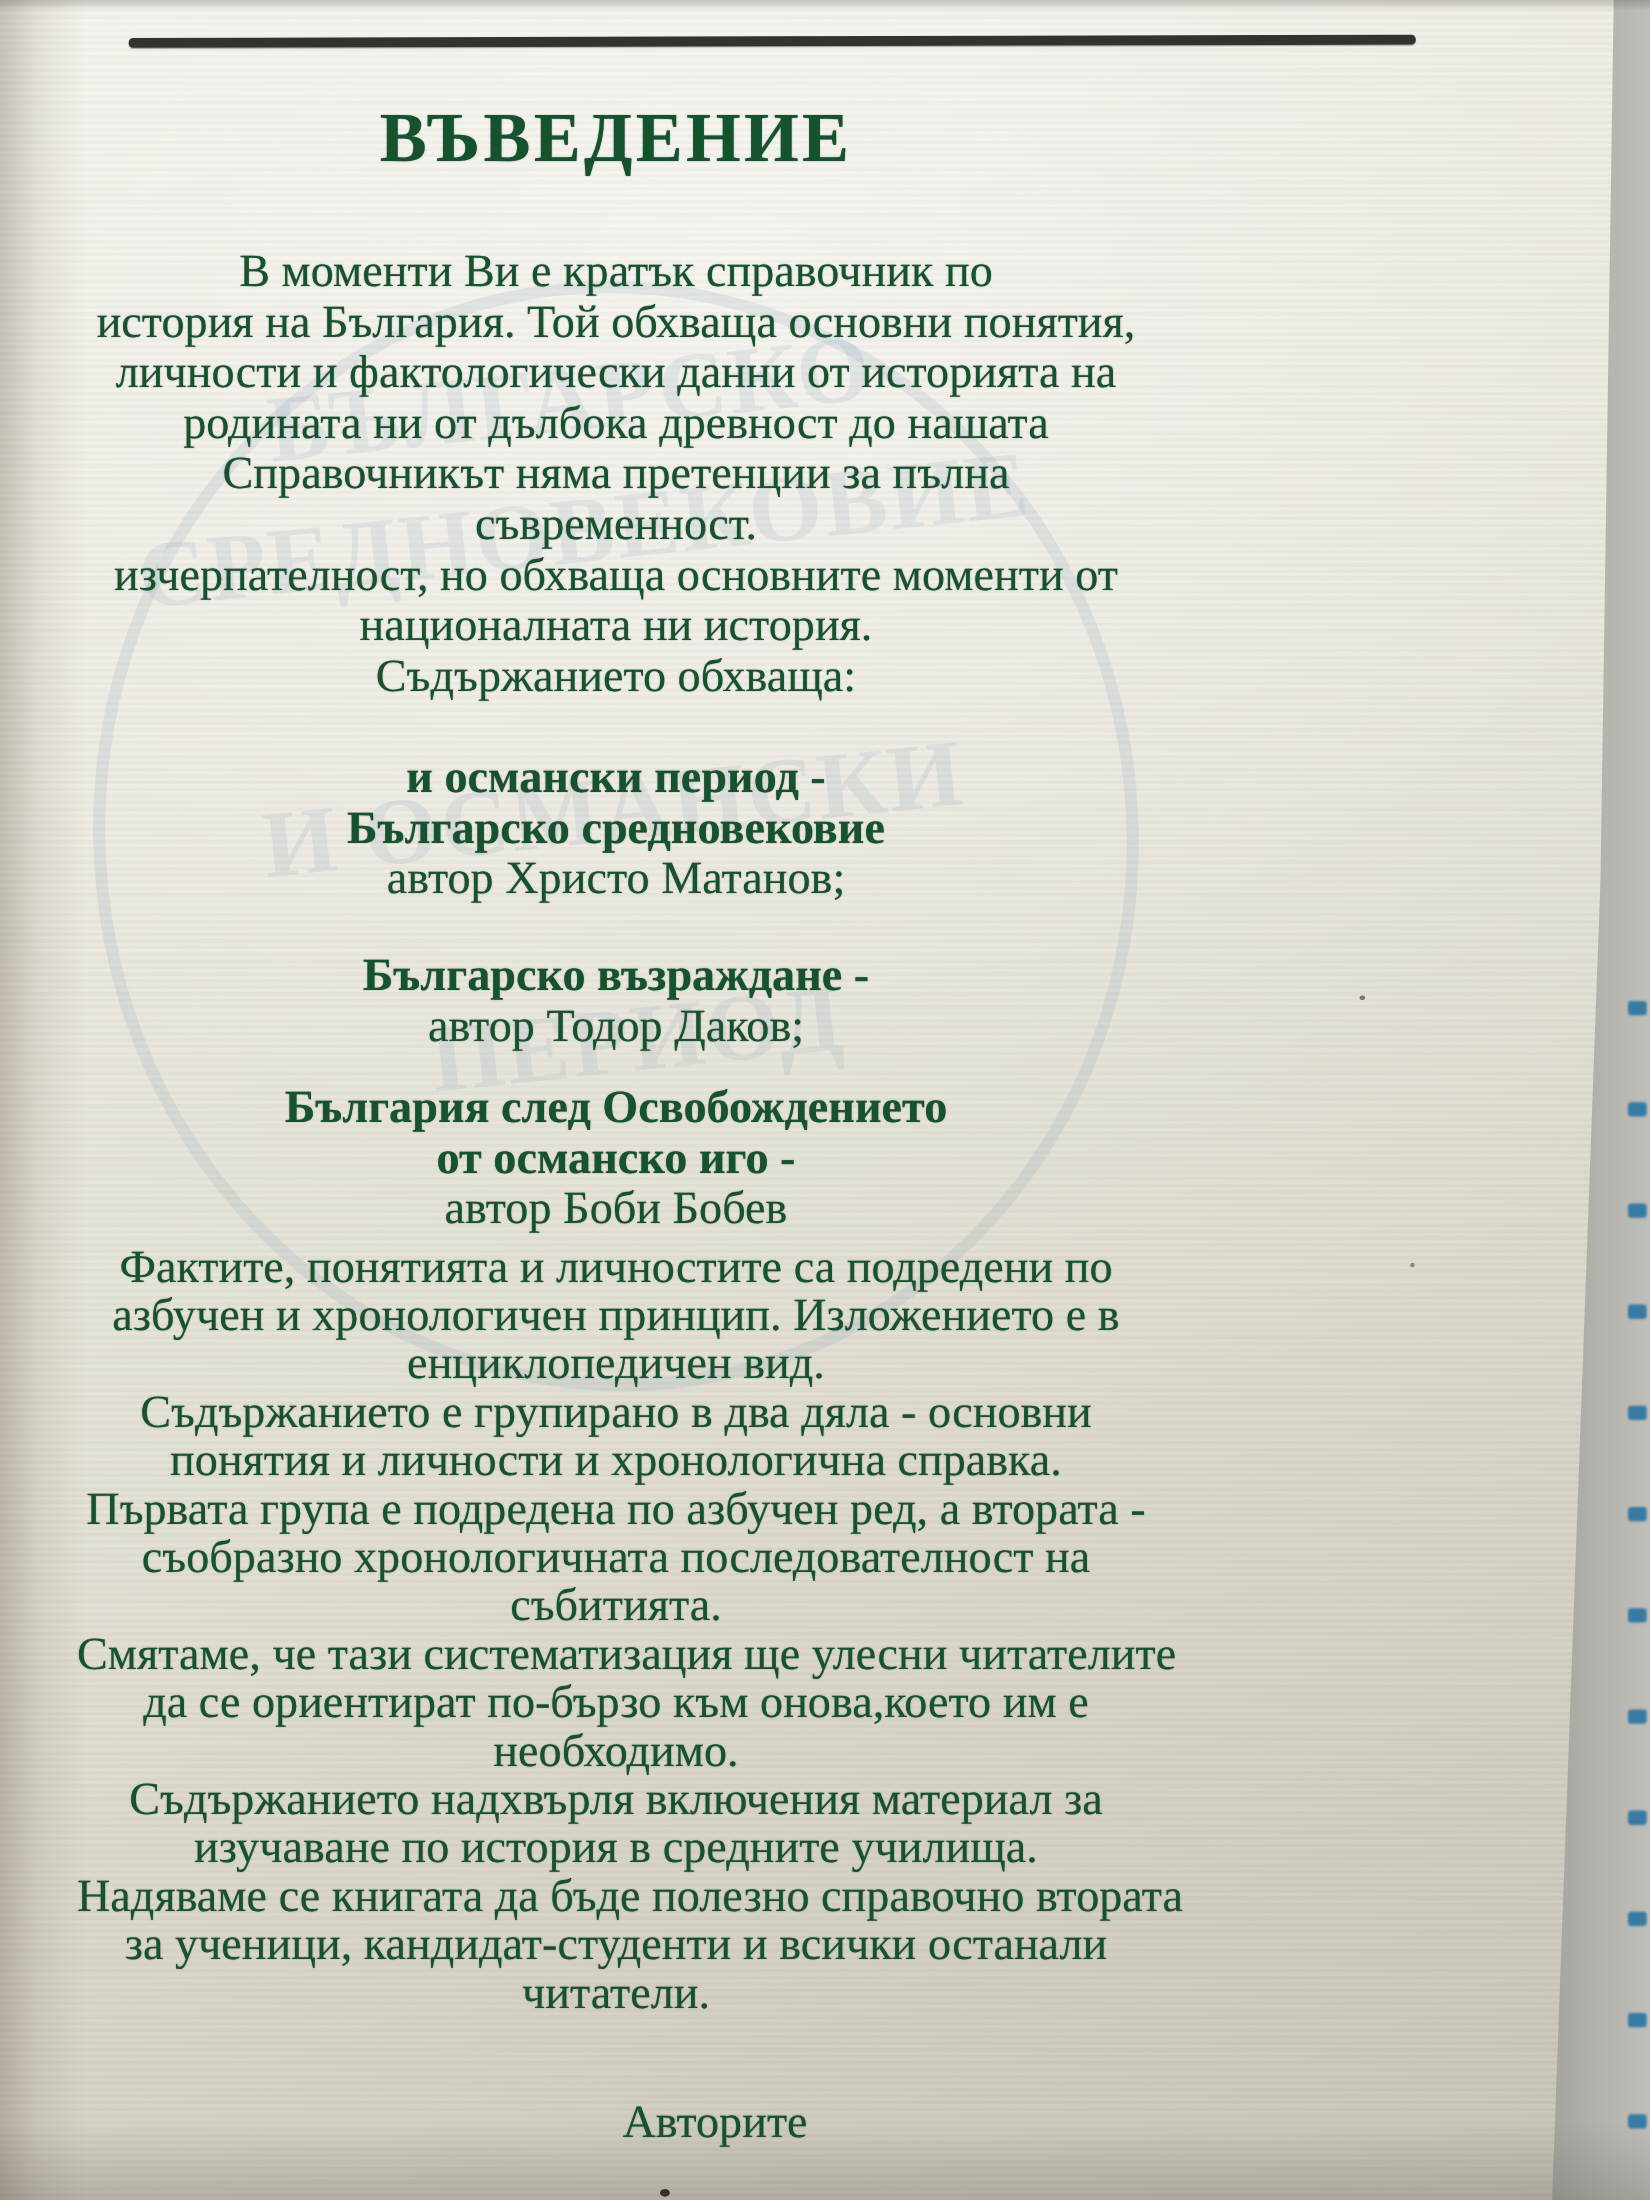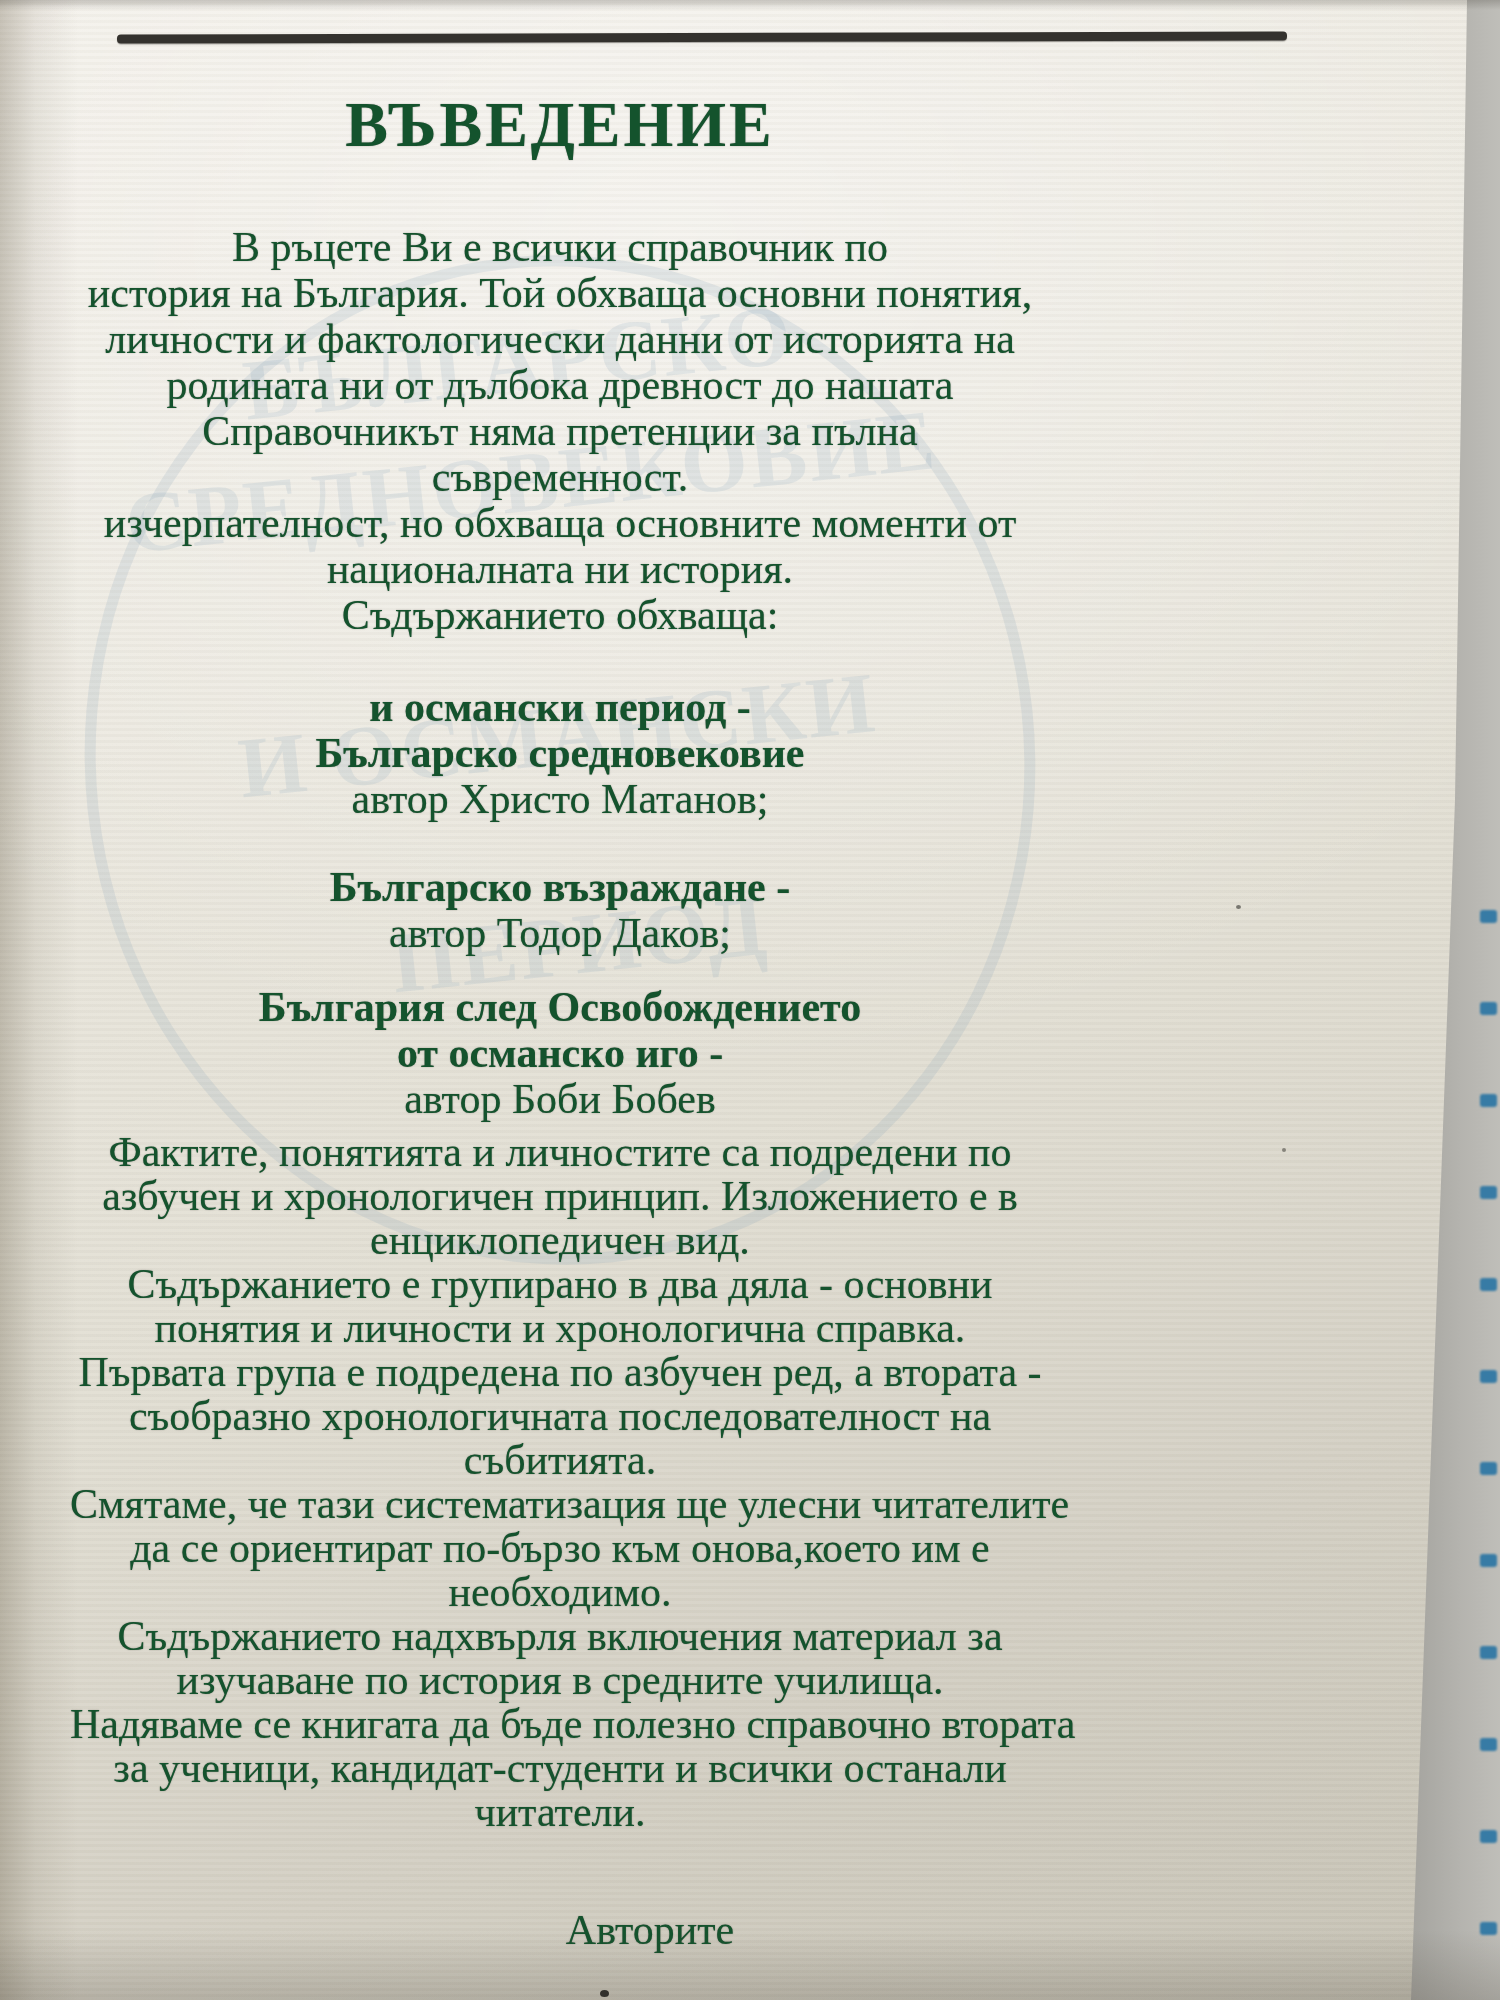--- a/index.html
+++ b/index.html
@@ -69,21 +69,21 @@
     <span class="oval"></span>
     <p style="top:55px">БЪЛГАРСКО</p>
     <p style="top:175px">СРЕДНОВЕКОВИЕ</p>
     <p style="top:430px">И ОСМАНСКИ</p>
     <p style="top:640px">ПЕРИОД</p>
   </div>
 
   <h1 class="title ink">ВЪВЕДЕНИЕ</h1>
 
   <div class="col ink" style="top:224px">
-    <p>В ръцете Ви е всички справочник по</p>
+    <p>В моменти Ви е кратък справочник по</p>
     <p>история на България. Той обхваща основни понятия,</p>
     <p>личности и фактологически данни от историята на</p>
     <p>родината ни от дълбока древност до нашата</p>
     <p>Справочникът няма претенции за пълна</p>
     <p>съвременност.</p>
     <p>изчерпателност, но обхваща основните моменти от</p>
     <p>националната ни история.</p>
     <p>Съдържанието обхваща:</p>
   </div>
 

